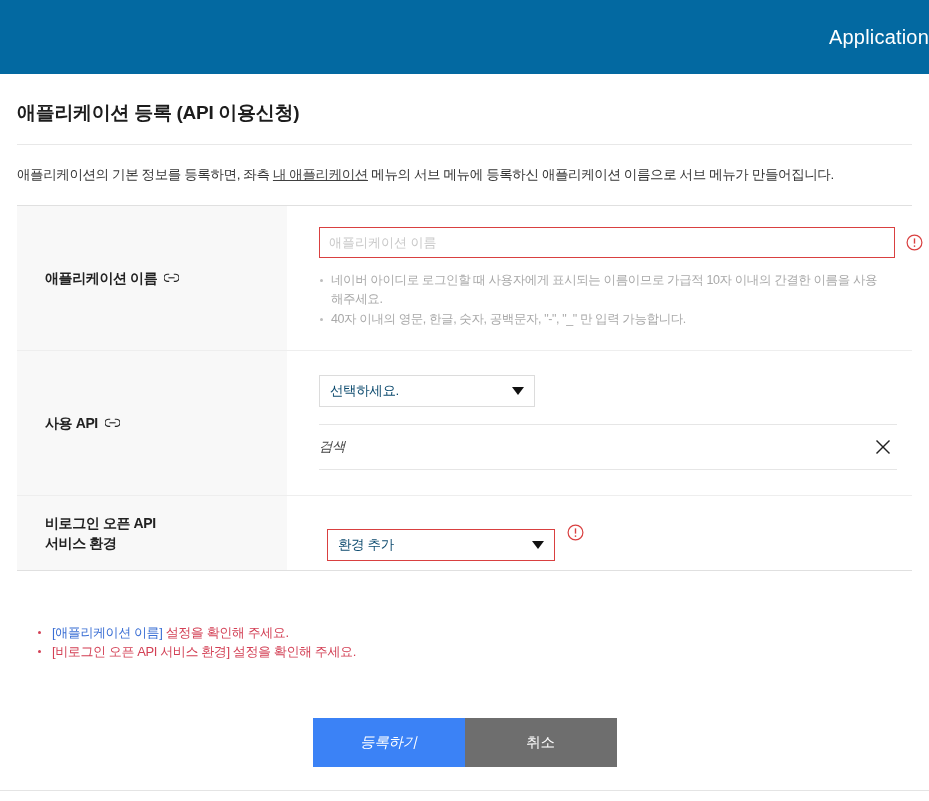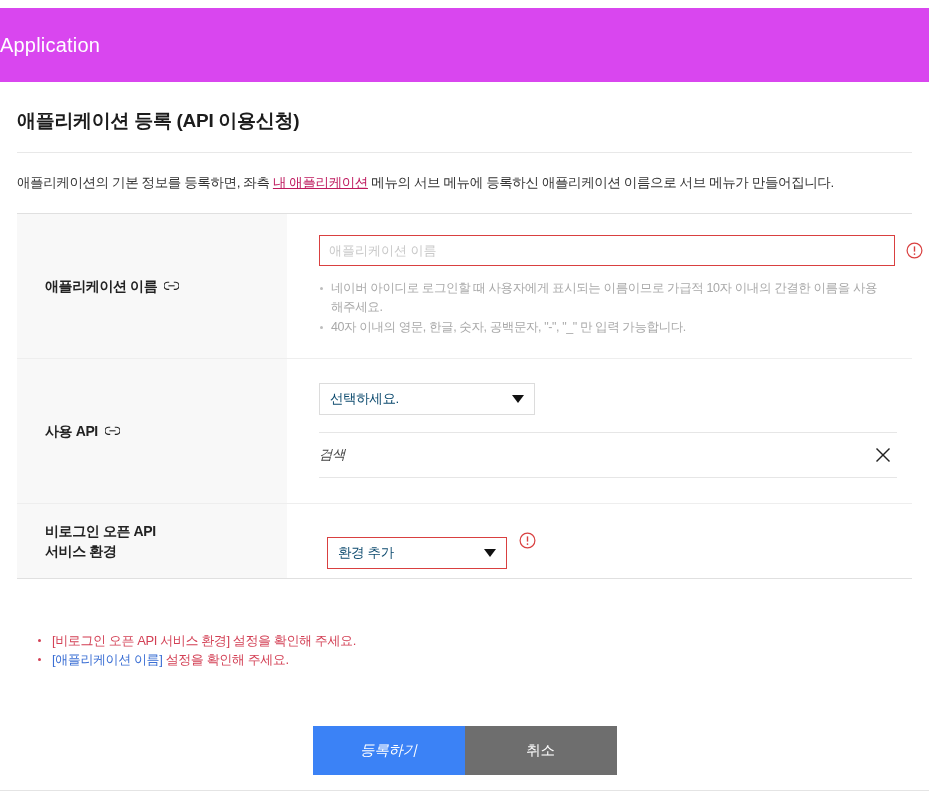--- a/index.html
+++ b/index.html
@@ -11,25 +11,24 @@
     width: 929px; height: 801px;
     font-family: "Liberation Sans", "DejaVu Sans", sans-serif;
     color: #333;
     overflow: hidden;
     position: relative;
   }
 
   
   .app-banner {
     height: 74px;
-    background: #d946ef;
-    display: flex;
-    align-items: center;
-    justify-content: flex-start;
-    margin-top: 8px;
+    background: #0369a1;
+    display: flex;
+    align-items: center;
+    justify-content: flex-end;
   }
   .app-banner-title {
     color: #ffffff;
     font-size: 20px;
     letter-spacing: .2px;
   }
 
   
   .page {
     padding: 0 17px;
@@ -46,21 +45,21 @@
   }
 
   .page-desc {
     font-size: 13.5px;
     color: #333;
     margin: 21px 0 20px 0;
     letter-spacing: -.4px;
     line-height: 1.4;
   }
   .page-desc .link {
-    color: #be185d;
+    color: #404040;
   }
 
   
   .form-table {
     width: 895px;
     border-top: 1px solid #e0e0e0;
     border-bottom: 1px solid #e0e0e0;
   }
   .form-row {
     display: flex;
@@ -164,21 +163,21 @@
     border: 1px solid #dcdcdc;
     background: #fff;
     font-size: 13.5px;
     color: #0c4a6e;
     display: flex;
     align-items: center;
     padding: 4px 10px;
     letter-spacing: -.4px;
   }
   .sel.w-api { width: 216px; }
-  .sel.w-env { width: 180px; border-color: #d94040; margin-top: 24px; }
+  .sel.w-env { width: 228px; border-color: #d94040; margin-top: 24px; }
   .sel .sel-label { flex: 1 1 auto; }
   .caret {
     width: 0; height: 0;
     border-left: 6px solid transparent;
     border-right: 6px solid transparent;
     border-top: 8px solid #111;
     margin-left: 8px;
   }
 
   .env-line { display: flex; align-items: center; }
@@ -350,24 +349,24 @@
             </svg>
           </span>
         </div>
       </div>
     </div>
 
   </div>
 
   <ul class="error-list">
     <li>
-      <span class="em-red">[비로그인 오픈 API 서비스 환경]</span><span class="em-red"> 설정을 확인해 주세요.</span>
+      <span class="em-blue">[애플리케이션 이름]</span><span class="em-red"> 설정을 확인해 주세요.</span>
     </li>
     <li>
-      <span class="em-blue">[애플리케이션 이름]</span><span class="em-red"> 설정을 확인해 주세요.</span>
+      <span class="em-red">[비로그인 오픈 API 서비스 환경]</span><span class="em-red"> 설정을 확인해 주세요.</span>
     </li>
   </ul>
 
   <div class="btn-bar">
     <button class="btn btn-submit">등록하기</button>
     <button class="btn btn-cancel">취소</button>
   </div>
 
 </div>
 

